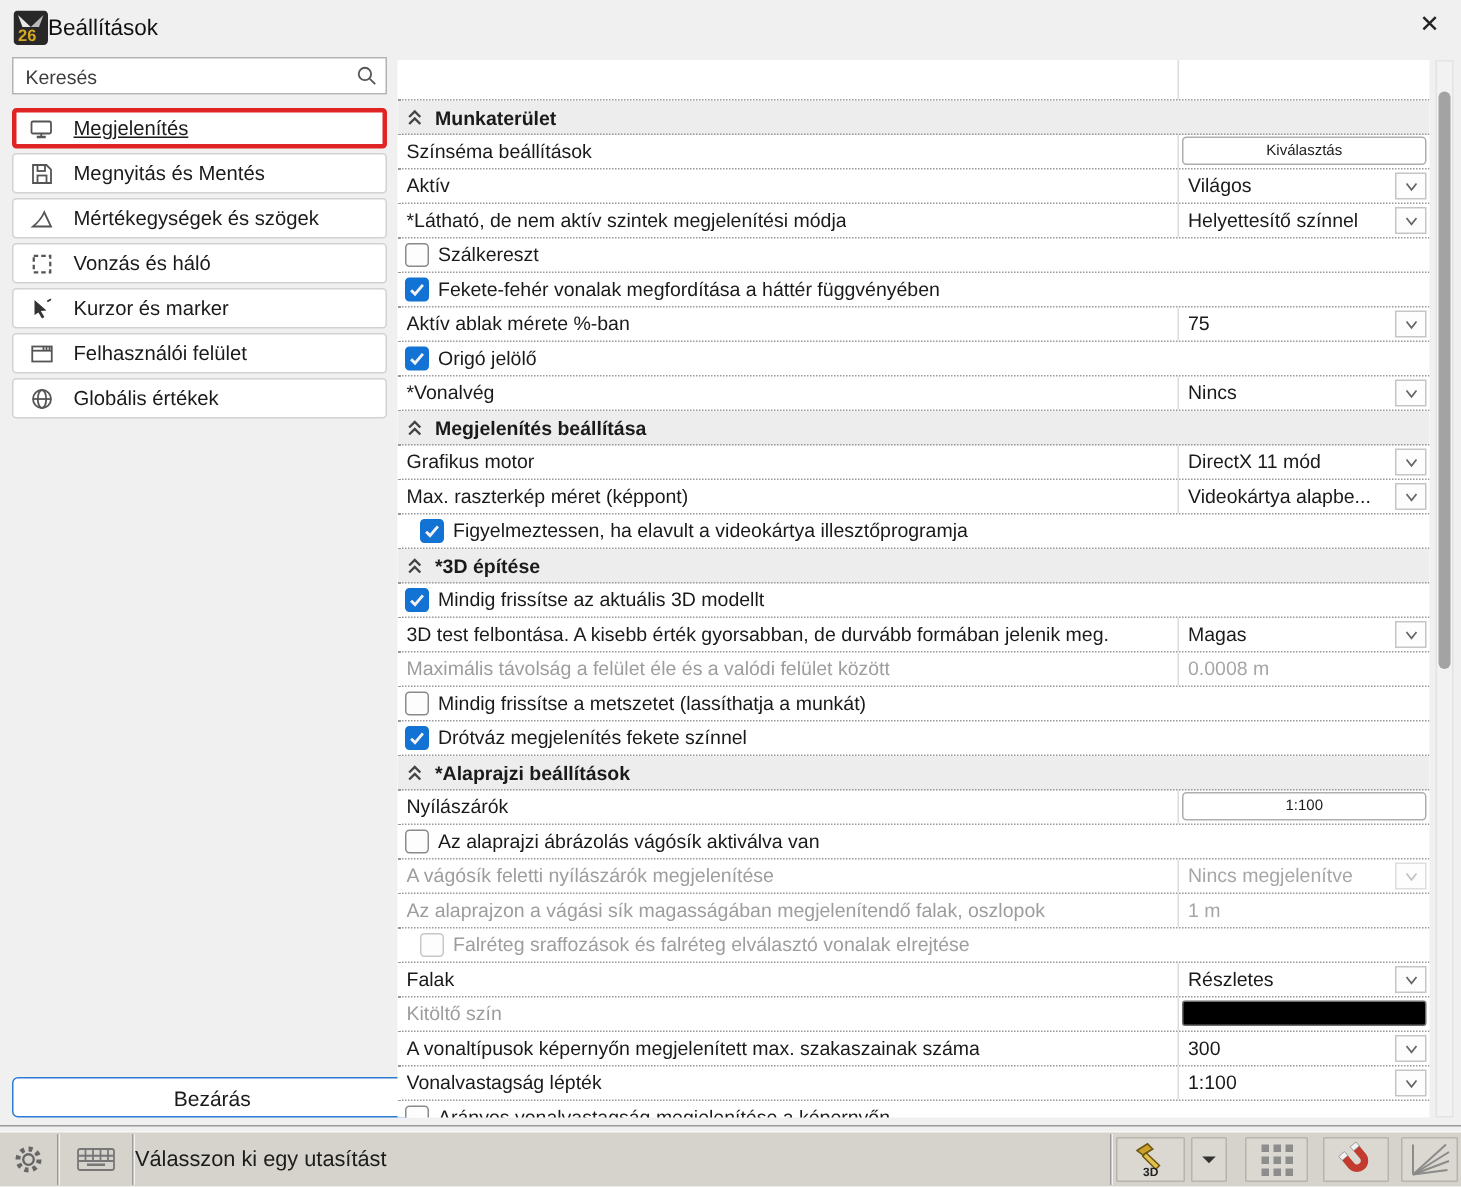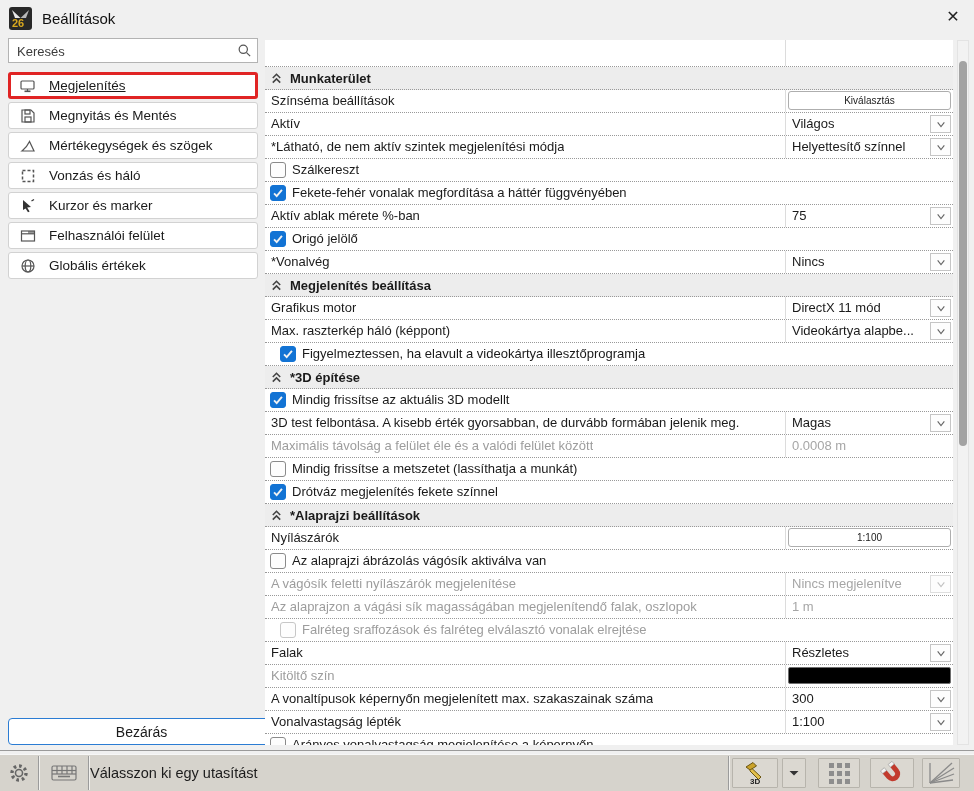--- a/index.html
+++ b/index.html
@@ -2,21 +2,21 @@
 <html><head>
 <meta charset="utf-8">
 <style>
   html,body{margin:0;padding:0}
   body{width:974px;height:791px;position:relative;background:#f0f0f0;
        font-family:"Liberation Sans",sans-serif;overflow:hidden;color:#1a1a1a}
 
   
   .dialog{position:absolute;left:0;top:0;width:974px;height:751px;background:#f0f0f0;border-bottom:1px solid #9a9a9a;box-sizing:border-box}
   .titlebar{position:absolute;left:0;top:0;width:100%;height:36px;display:flex;align-items:center;padding-left:9px;box-sizing:border-box}
-  .app-logo{width:23px;height:23px;margin-right:10px;flex:0 0 auto}
+  .app-logo{width:23px;height:23px;margin-right:0;flex:0 0 auto}
   .win-title{font-size:15px;color:#111}
   .close-x{position:absolute;right:11px;top:7px;width:20px;height:20px;font-size:16px;line-height:20px;text-align:center;color:#222;cursor:pointer}
 
   
   .search-box{position:absolute;left:8px;top:38px;width:250px;height:25px;background:#fff;border:1px solid #b3b3b3;box-sizing:border-box}
   .search-box input{border:none;outline:none;width:208px;height:21px;margin:1px 0 0 6px;font-family:"Liberation Sans",sans-serif;font-size:13px;color:#222;background:transparent}
   .search-box input::placeholder{color:#3c3c3c;opacity:1}
   .search-ic{position:absolute;right:5px;top:4px}
   .nav{position:absolute;left:8px;top:72px;width:250px}
   .nav-item{height:27px;background:#fff;border:1px solid #d2d2d2;border-radius:3px;margin-bottom:3px;
@@ -261,21 +261,21 @@
           <span class="val">
             <span class="selval">DirectX 11 mód</span>
             <span class="combo-btn">
               <svg width="12" height="10" viewBox="0 0 14 12" fill="none" stroke="#666" stroke-width="1.4">
                 <polyline points="3,4 7,9 11,4"></polyline>
               </svg>
             </span>
           </span>
         </div>
         <div class="row">
-          <span class="lbl">Max. raszterkép háló (képpont)</span>
+          <span class="lbl">Max. raszterkép méret (képpont)</span>
           <span class="val">
             <span class="selval">Videokártya alapbe...</span>
             <span class="combo-btn">
               <svg width="12" height="10" viewBox="0 0 14 12" fill="none" stroke="#666" stroke-width="1.4">
                 <polyline points="3,4 7,9 11,4"></polyline>
               </svg>
             </span>
           </span>
         </div>
         <div class="row ind">
@@ -438,21 +438,21 @@
           <line x1="11" y1="3" x2="11" y2="11"></line>
           <line x1="16" y1="3" x2="16" y2="11"></line>
           <line x1="21" y1="3" x2="21" y2="11"></line>
           <line x1="7" y1="13.5" x2="19" y2="13.5" stroke-width="1.6"></line>
         </svg>
       </span>
     </div>
   <div class="sb-sep"></div>
   <div class="sb-cell sb-msg">Válasszon ki egy utasítást</div>
   <div class="sb-sep"></div>
-  <div class="sb-cell" id="sb-right" style="padding-right:12px">
+  <div class="sb-cell" id="sb-right" style="padding-right:0">
       <div class="sb-btn" style="width: 46px; height: 30px;">
         <span style="display:flex">
           <svg width="30" height="26" viewBox="0 0 30 26">
             <path d="M6 7 L13 2.5 L16.5 6 L10 10 Z" fill="#caa22a" stroke="#6b5510"></path>
             <path d="M12 8.5 L21 17 L18.5 19.5 L9.8 10.8 Z" fill="#e3c04b" stroke="#6b5510"></path>
             <text x="10" y="24" font-size="8" font-weight="bold" fill="#222" font-family="Liberation Sans, sans-serif">3D</text>
           </svg>
         </span>
       </div>
       <div class="sb-btn" style="width: 24px; height: 30px;">

